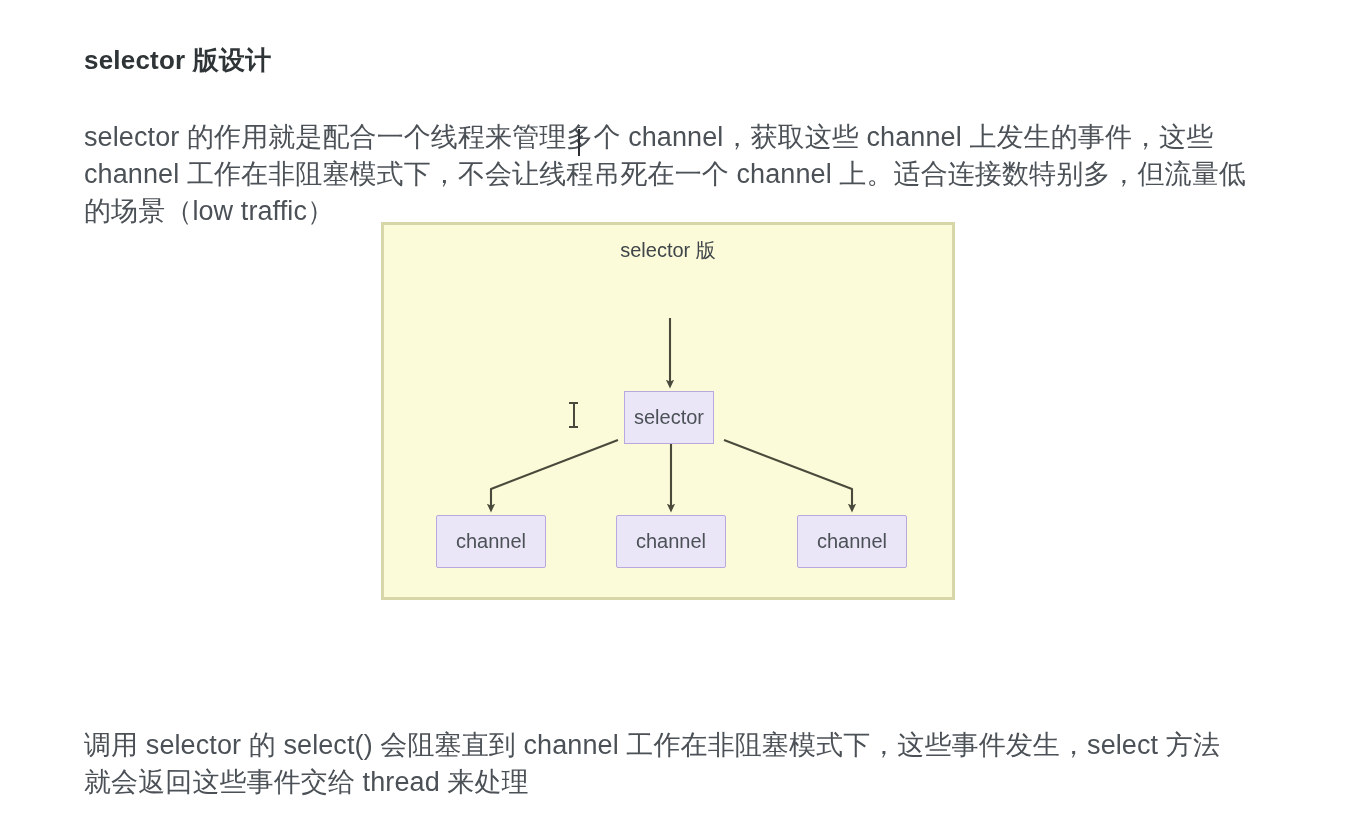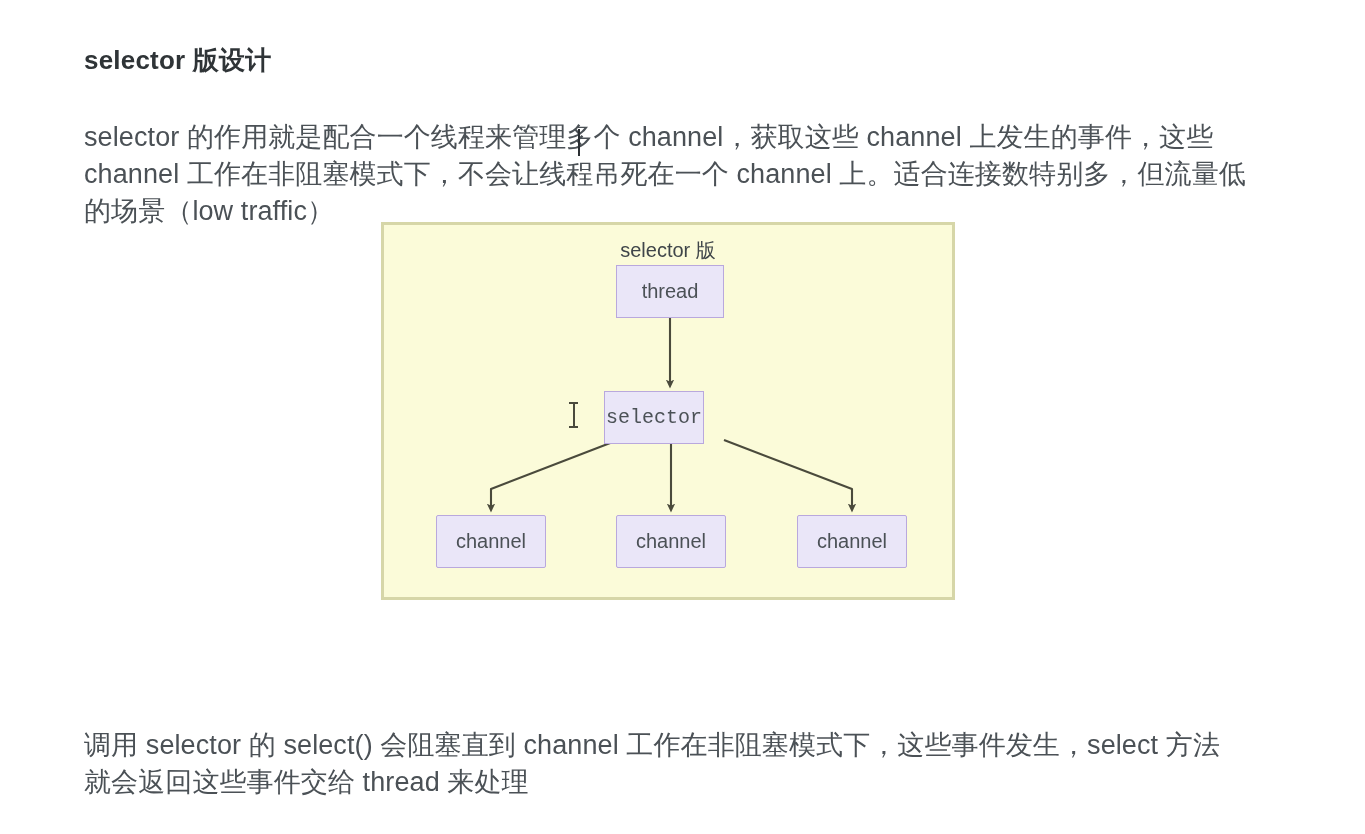--- a/index.html
+++ b/index.html
@@ -85,21 +85,21 @@
     border: 1.6px solid #b9a8dd;
     display: flex;
     align-items: center;
     justify-content: center;
     font-size: 20px;
     color: #4b5156;
   }
   .node.rounded { border-radius: 2px; }
 
   .node-thread   { left: 232px; top: 40px;  width: 108px; height: 53px; }
-  .node-selector { left: 220px; top: 166px; width: 100px; height: 53px; font-family: Liberation Mono, monospace; }
+  .node-selector { left: 240px; top: 166px; width: 90px; height: 53px; }
   .node-ch1      { left: 52px;  top: 290px; width: 110px; height: 53px; }
   .node-ch2      { left: 232px; top: 290px; width: 110px; height: 53px; }
   .node-ch3      { left: 413px; top: 290px; width: 110px; height: 53px; }
 
   .edges {
     position: absolute;
     left: 0; top: 0;
     width: 574px;
     height: 378px;
     pointer-events: none;
@@ -152,21 +152,20 @@
 
       <path d="M286,93 L286,159" stroke="#4a4a3c" stroke-width="2.1" fill="none" marker-end="url(#arrowhead)"></path>
 
       <path d="M234,215 L107,264 L107,283" stroke="#4a4a3c" stroke-width="2.1" fill="none" stroke-linejoin="round" marker-end="url(#arrowhead)"></path>
 
       <path d="M287,219 L287,283" stroke="#4a4a3c" stroke-width="2.1" fill="none" marker-end="url(#arrowhead)"></path>
 
       <path d="M340,215 L468,264 L468,283" stroke="#4a4a3c" stroke-width="2.1" fill="none" stroke-linejoin="round" marker-end="url(#arrowhead)"></path>
     </svg>
 
-    <div class="node node-thread">thread</div>
 
     <div class="node node-selector">selector</div>
 
     <div class="node rounded node-ch1">channel</div>
 
     <div class="node rounded node-ch2">channel</div>
 
     <div class="node rounded node-ch3">channel</div>
   </div>
 

